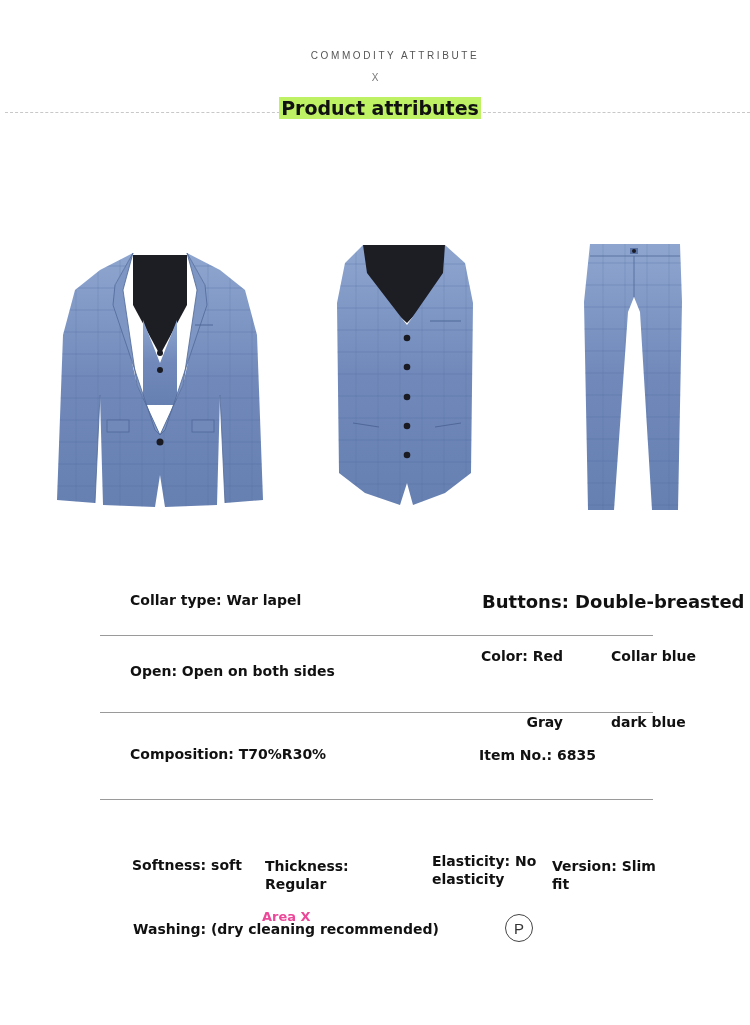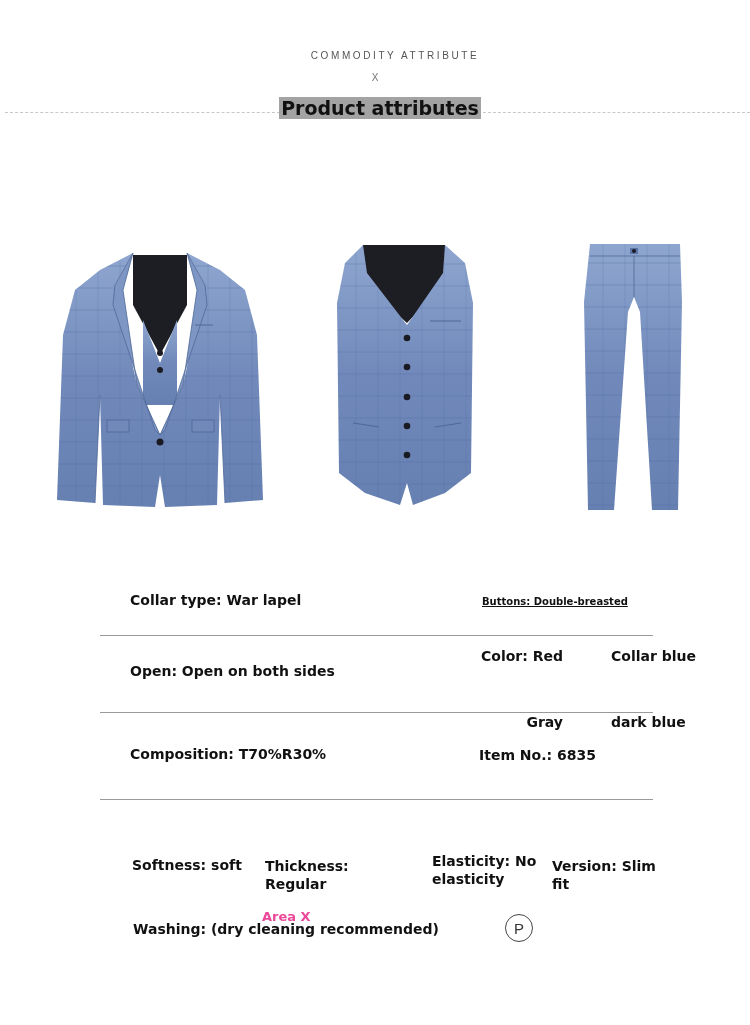--- a/index.html
+++ b/index.html
@@ -5,21 +5,21 @@
   html, body { margin:0; padding:0; background:#ffffff; }
   body { width:750px; height:1025px; position:relative; overflow:hidden;
          font-family:"DejaVu Sans", "Liberation Sans", sans-serif; color:#111; }
   .abs { position:absolute; }
   .subtitle { top:50px; left:0; width:750px; text-align:center; font-size:10px;
               letter-spacing:2.6px; color:#555; font-family:"Liberation Sans", sans-serif;margin-left:20px; }
   .x-mark { top:72px; left:0; width:750px; text-align:center; font-size:10px; color:#777;
             font-family:"Liberation Sans", sans-serif; }
   .dash-line { top:112px; height:0; border-top:1px dashed #c8c8c8; }
   .title { top:97px; left:0; width:760px; text-align:center; font-size:19px; font-weight:bold; color:#111; }
-  .title span { background:#a3a3a3; padding:0 2px; }
+  .title span { background:#bef264; padding:0 2px; }
 
   .garment { position:absolute; }
   .attr { font-size:14px; font-weight:bold; color:#111; line-height:18px; white-space:nowrap;margin-left:32px; }
   .attr.wrap { white-space:normal; }
   .hr { left:100px; width:553px; height:0; border-top:1px solid #9a9a9a; }
   .area-x { font-size:13px; font-weight:bold; color:#ec4899; }
   .p-icon { width:28px; height:28px; border:1.3px solid #444; border-radius:50%;
             display:flex; align-items:center; justify-content:center;
             font-size:15px; color:#333; font-family:"Liberation Sans", sans-serif; box-sizing:border-box; }
   .color-grid { display:grid; grid-template-columns:auto auto; column-gap:10px; row-gap:0;gap:48px; }
@@ -87,21 +87,21 @@
 <svg class="garment" style="left:582px;top:242px;" width="106" height="270" viewBox="0 0 106 270">
   <path d="M8 2 L98 2 L100 60 L96 268 L70 268 L58 70 L52 55 L46 70 L32 268 L6 268 L2 60 Z" fill="url(#fab)"></path>
   <path d="M8 2 L98 2 L100 60 L96 268 L70 268 L58 70 L52 55 L46 70 L32 268 L6 268 L2 60 Z" fill="url(#plaid)"></path>
   <line x1="8" y1="14" x2="98" y2="14" stroke="#4f6898" stroke-width="0.8"></line>
   <rect x="48" y="6" width="8" height="6" fill="#5a74a5"></rect>
   <circle cx="52" cy="9" r="2" fill="#1a1a22"></circle>
   <line x1="52" y1="14" x2="52" y2="55" stroke="#4f6898" stroke-width="0.8"></line>
 </svg>
 
 <div class="abs attr" style="left:98px;top:591px;">Collar type: War lapel</div>
-<div class="abs attr" style="left:450px;top:593px;font-size:10px;text-decoration:underline;">Buttons: Double-breasted</div>
+<div class="abs attr" style="left:450px;top:593px;font-size:18px;">Buttons: Double-breasted</div>
 <div class="abs hr" style="top:635px;"></div>
 
 <div class="abs attr" style="left:98px;top:662px;">Open: Open on both sides</div>
 <div class="abs attr color-grid" style="left:449px;top:647px;">
   <span>Color: Red</span>
   <span>Collar blue</span>
   <span class="right-al">Gray</span>
   <span>dark blue</span>
 </div>
 <div class="abs hr" style="top:712px;"></div>

